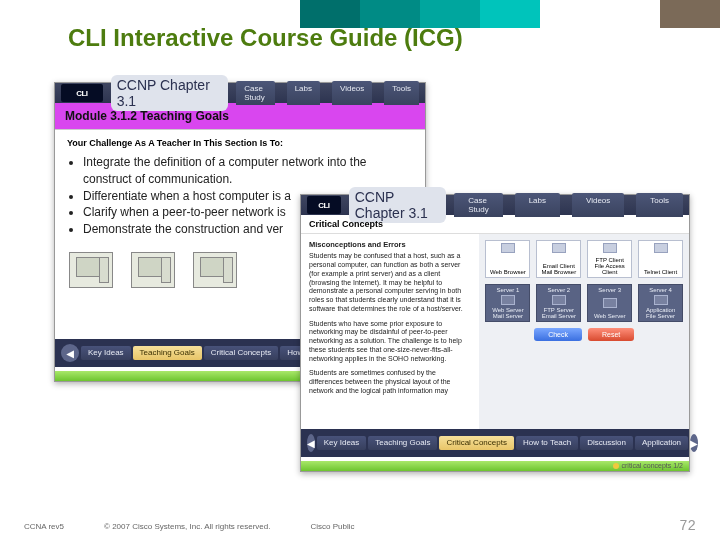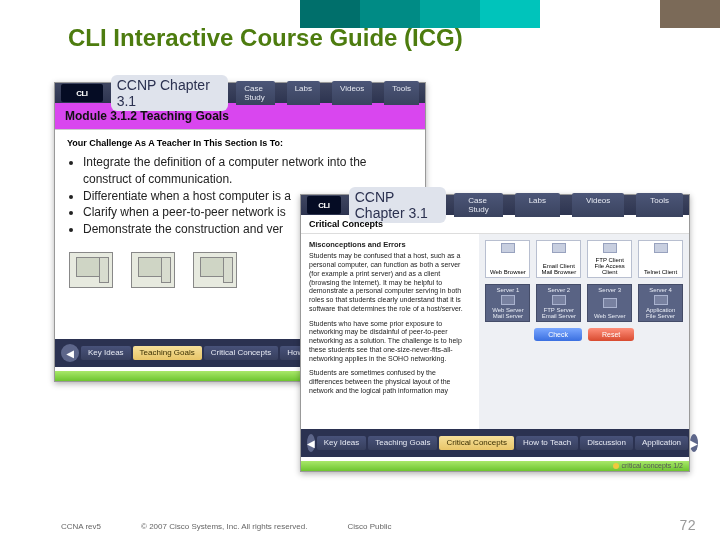--- a/index.html
+++ b/index.html
@@ -48,21 +48,21 @@
   .card .ic { width:14px; height:10px; background:#c8cfe0; margin:0 auto; border:1px solid #98a2be;}
   .srv-card { background:#596384; color:#e8ecf5; border:1px solid #444c68; }
   .srv-card .ic { background:#7881a0; border-color:#aab3cf;}
   .btn-row { display:flex; gap:6px; justify-content:center; }
   .pill { font-size:7px; color:#fff; padding:3px 14px; border-radius:3px; background:linear-gradient(#7aa7ff,#3a6fe0); }
   .pill.reset { background:linear-gradient(#ff8f7a,#d84a2f); }
 
   .status { position:absolute; right:6px; bottom:2px; font-size:7px; color:#555; display:flex; align-items:center; gap:3px;}
   .dot { width:6px; height:6px; border-radius:50%; background:#f0c93e; }
 
-  .footer { position:absolute; bottom:6px; left:24px; right:24px; display:flex; align-items:center; font-size:8px; color:#666;margin-left:37px; }
+  .footer { position:absolute; bottom:6px; left:24px; right:24px; display:flex; align-items:center; font-size:8px; color:#666; }
   .footer .c { margin-left:40px; }
   .footer .p { margin-left:40px; }
   .footer .n { margin-left:auto; font-size:14px; color:#999;font-family:Liberation Mono, monospace;}
 </style>
 </head>
 <body>
 
 <div class="header-bar">
     <div class="header-photo"></div>
   </div>

